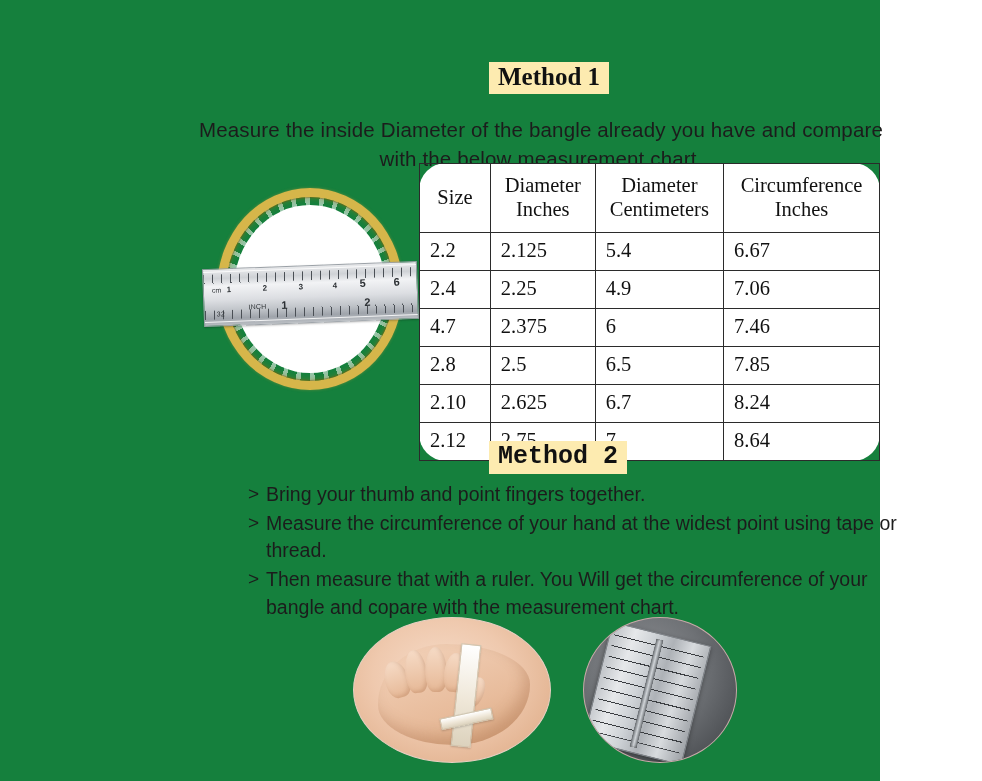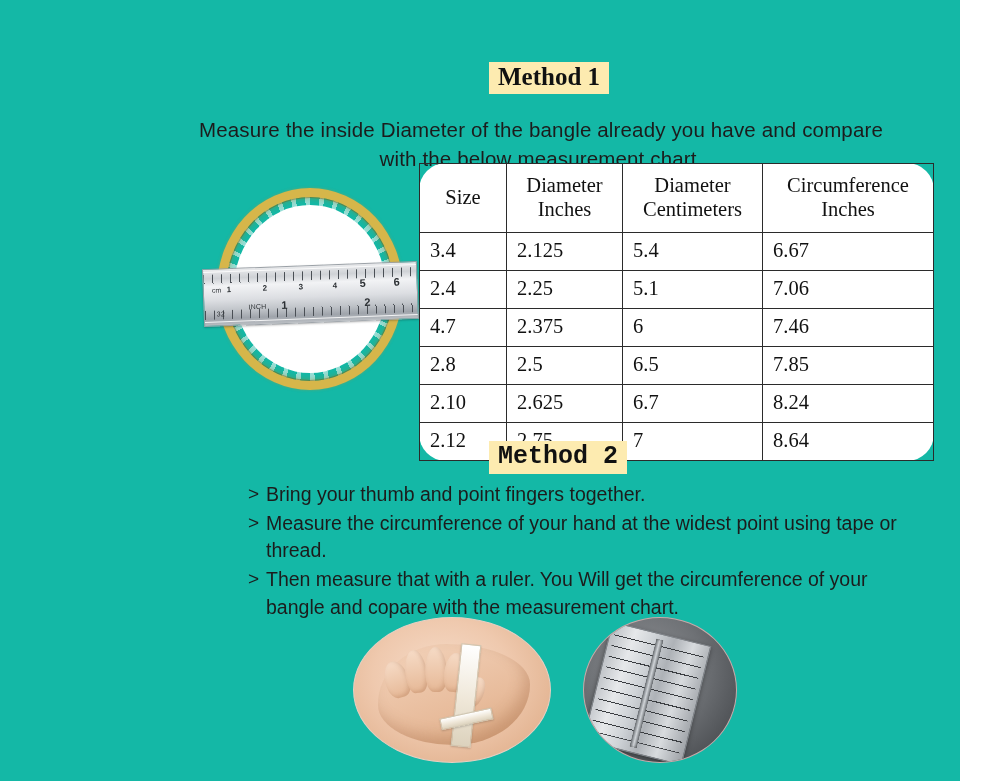--- a/index.html
+++ b/index.html
@@ -11,23 +11,23 @@
     width: 982px;
     height: 781px;
     font-family: "Liberation Sans", sans-serif;
     color: #1a1a1a;
     position: relative;
     overflow: hidden;
   }
 
   .page {
     position: relative;
-    width: 960px;
+    width: 880px;
     height: 781px;
-    background: #14b8a6;
+    background: #15803d;
   }
 
   
   .method-heading {
     position: absolute;
     font-family: "Liberation Serif", serif;
     font-size: 25px;
     font-weight: bold;
     color: #111111;
     background: #fdebb0;
@@ -339,29 +339,29 @@
             <span>Centimeters</span>
           </th>
           <th class="col-circ th-two-line">
             <span>Circumference</span>
             <span>Inches</span>
           </th>
         </tr>
       </thead>
       <tbody>
         <tr>
-          <td>3.4</td>
+          <td>2.2</td>
           <td>2.125</td>
           <td>5.4</td>
           <td>6.67</td>
         </tr>
         <tr>
           <td>2.4</td>
           <td>2.25</td>
-          <td>5.1</td>
+          <td>4.9</td>
           <td>7.06</td>
         </tr>
         <tr>
           <td>4.7</td>
           <td>2.375</td>
           <td>6</td>
           <td>7.46</td>
         </tr>
         <tr>
           <td>2.8</td>

